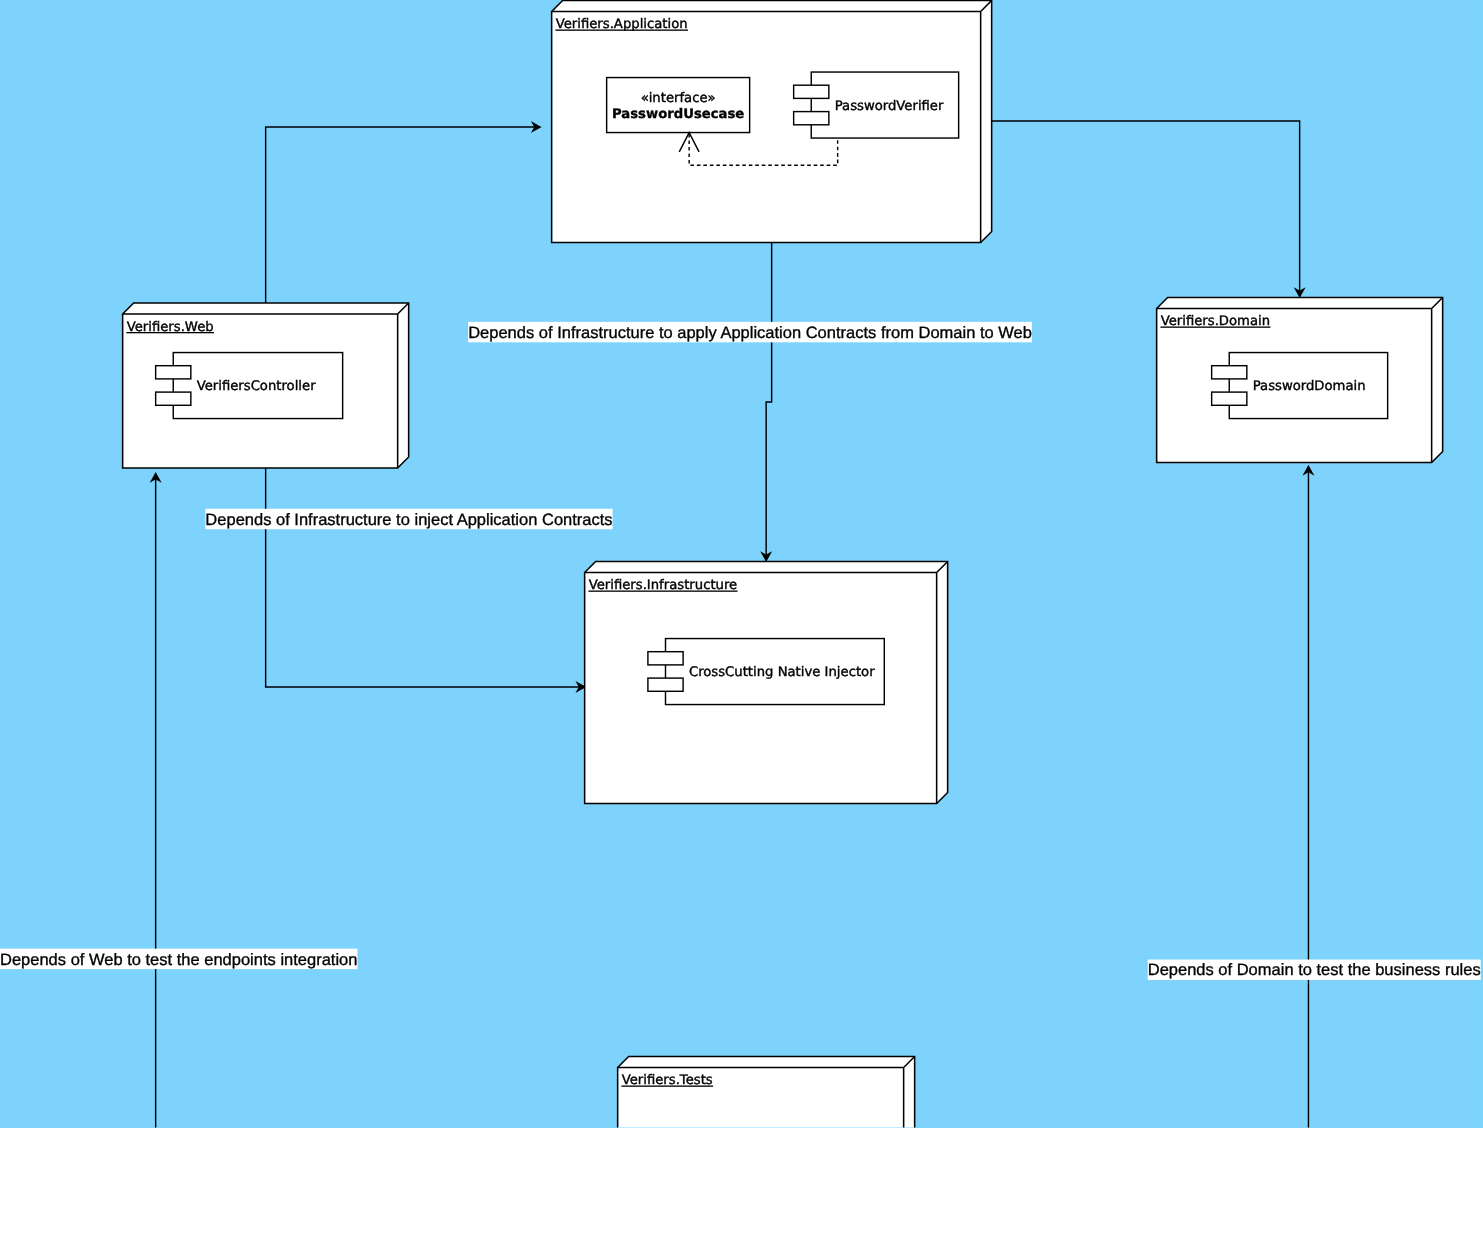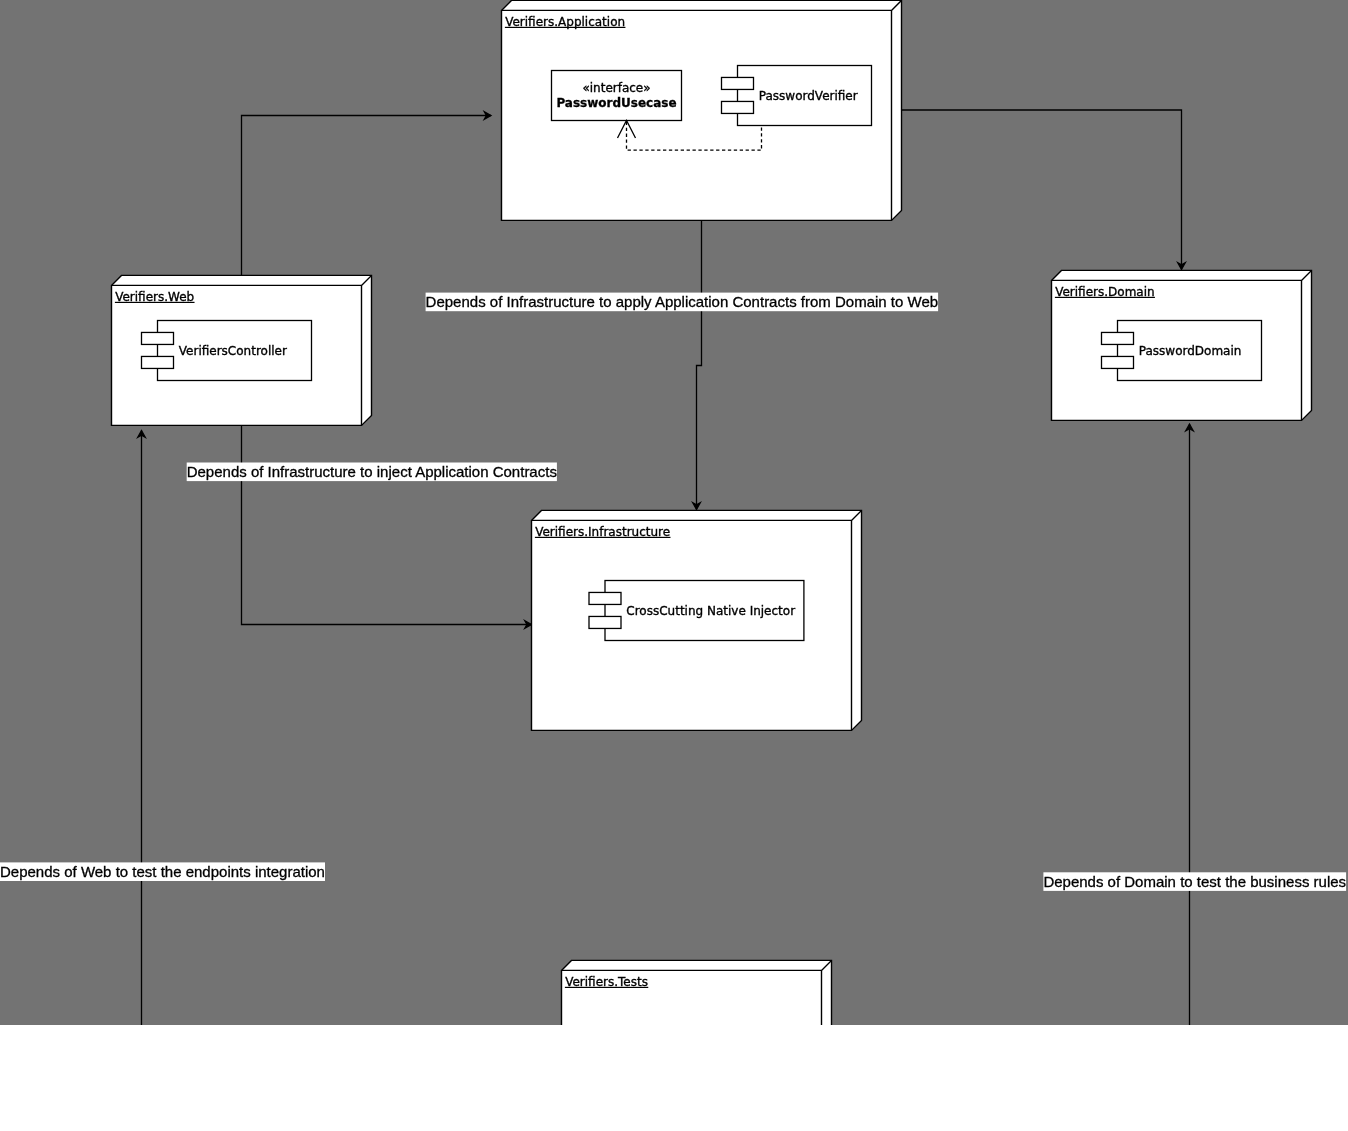--- a/index.html
+++ b/index.html
@@ -1,19 +1,19 @@
 <!DOCTYPE html>
 <html><head>
 <meta charset="utf-8">
 <title>Verifiers UML Component Diagram</title>
 <style>
   html, body { margin:0; padding:0; background:#ffffff; }
   #canvas {
     position:relative; width:1348px; height:1025px;
-    background:#737373; overflow:hidden;
+    background:#7dd3fc; overflow:hidden;
     will-change:transform;             
   }
   svg.layer { position:absolute; left:0; top:0; }
   text { white-space:pre; }
   
   .t-shape      { font-family:"DejaVu Sans", sans-serif; font-size:12px; fill:#000000;
                   stroke:#000000; stroke-width:0.35; paint-order:stroke fill; }
   .t-shape-bold { font-family:"DejaVu Sans", sans-serif; font-size:12px; font-weight:bold; fill:#000000;
                   stroke:#000000; stroke-width:0.3; paint-order:stroke fill; }
   .t-edge       { font-family:"Liberation Sans", sans-serif; font-size:15px; fill:#000000;

